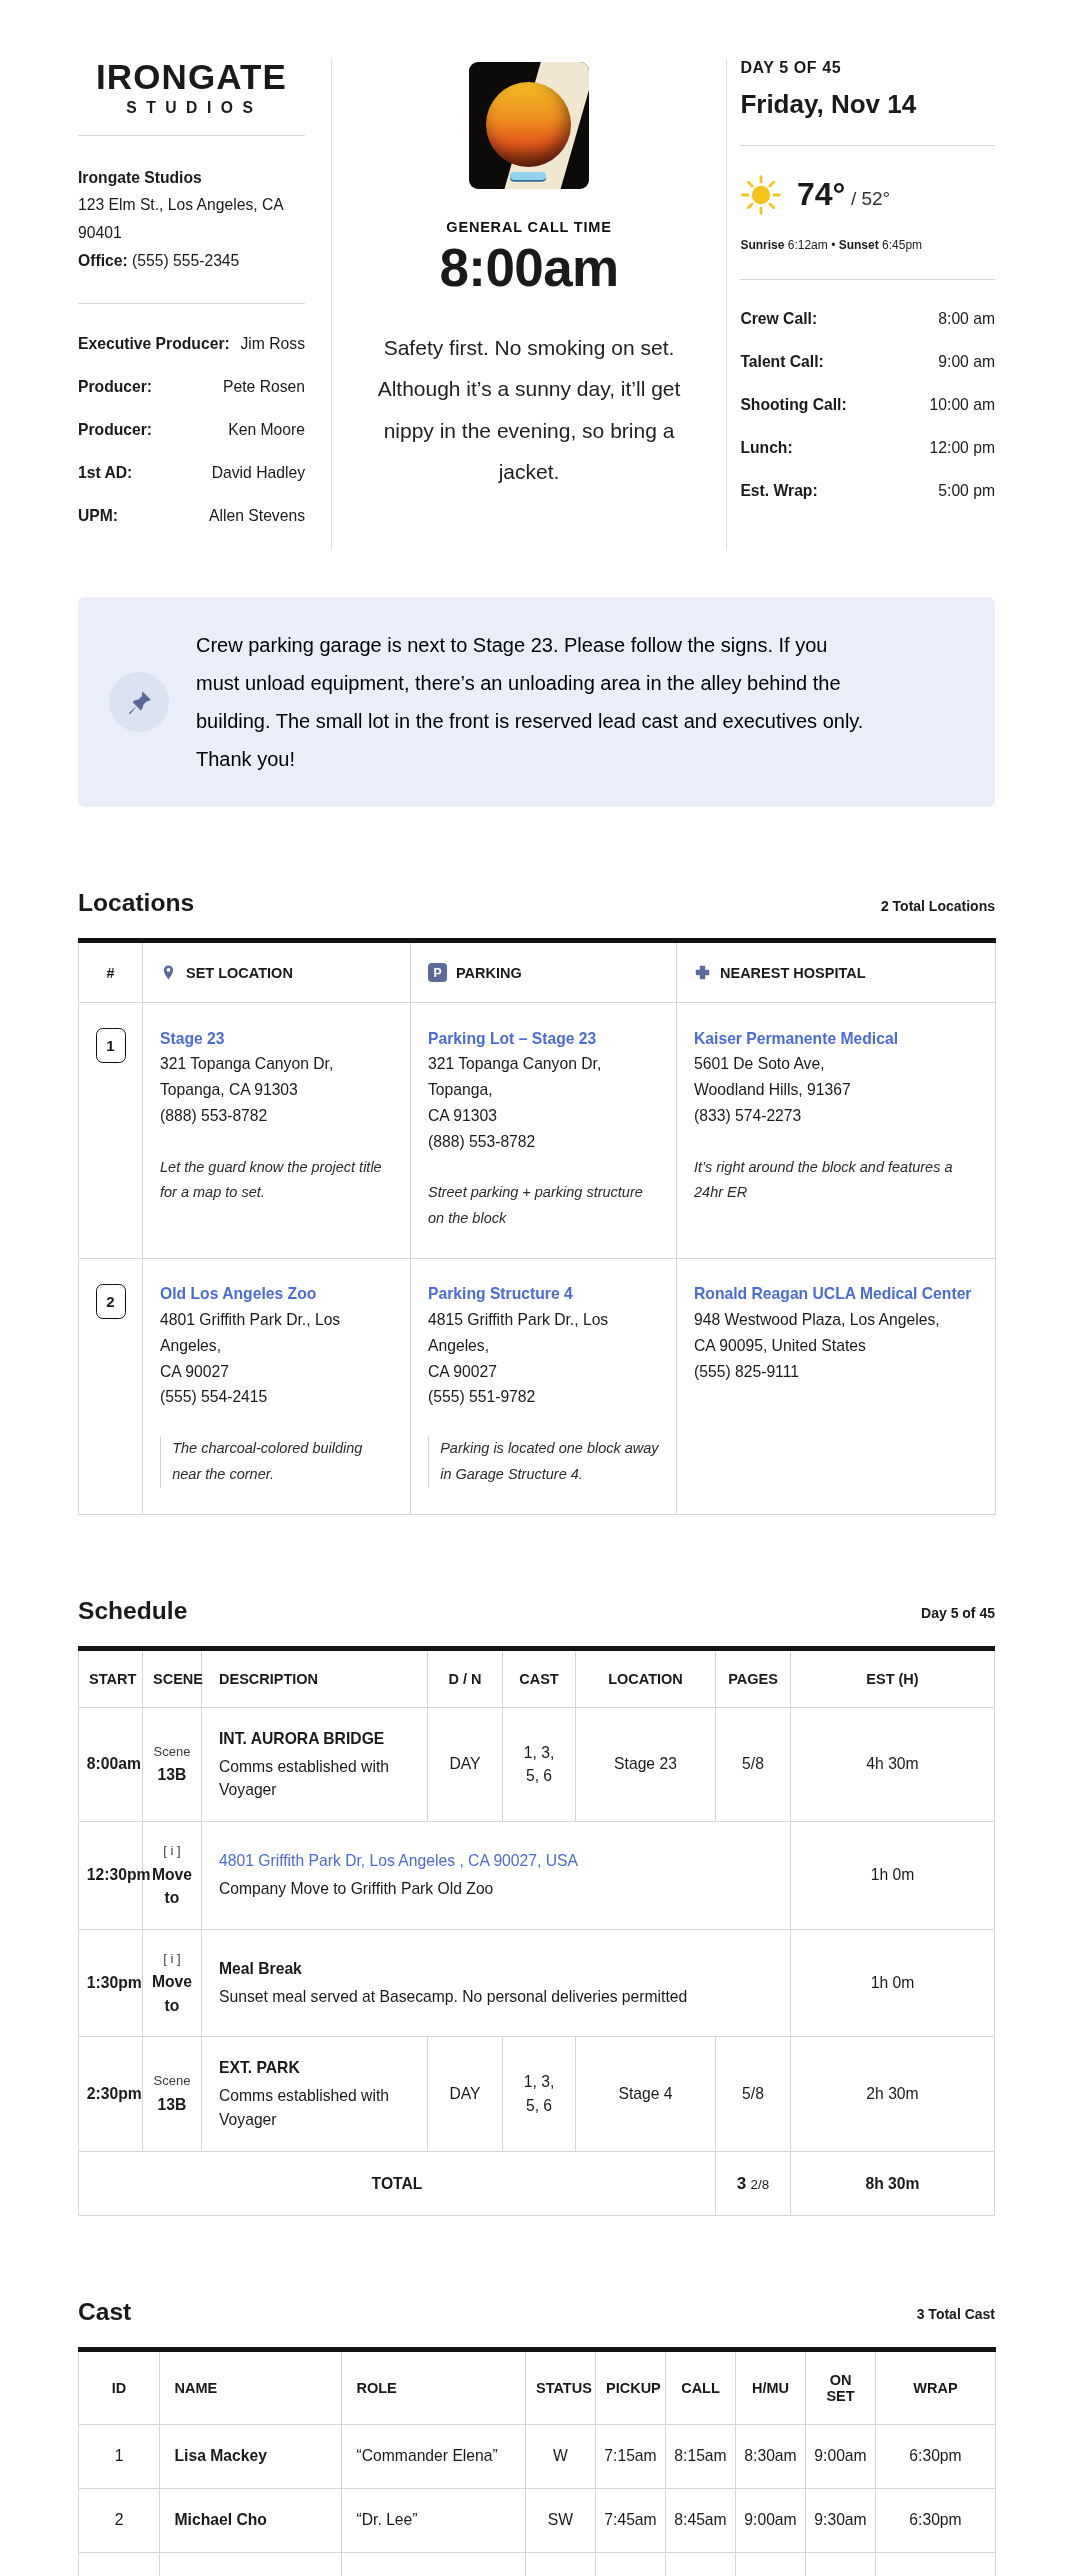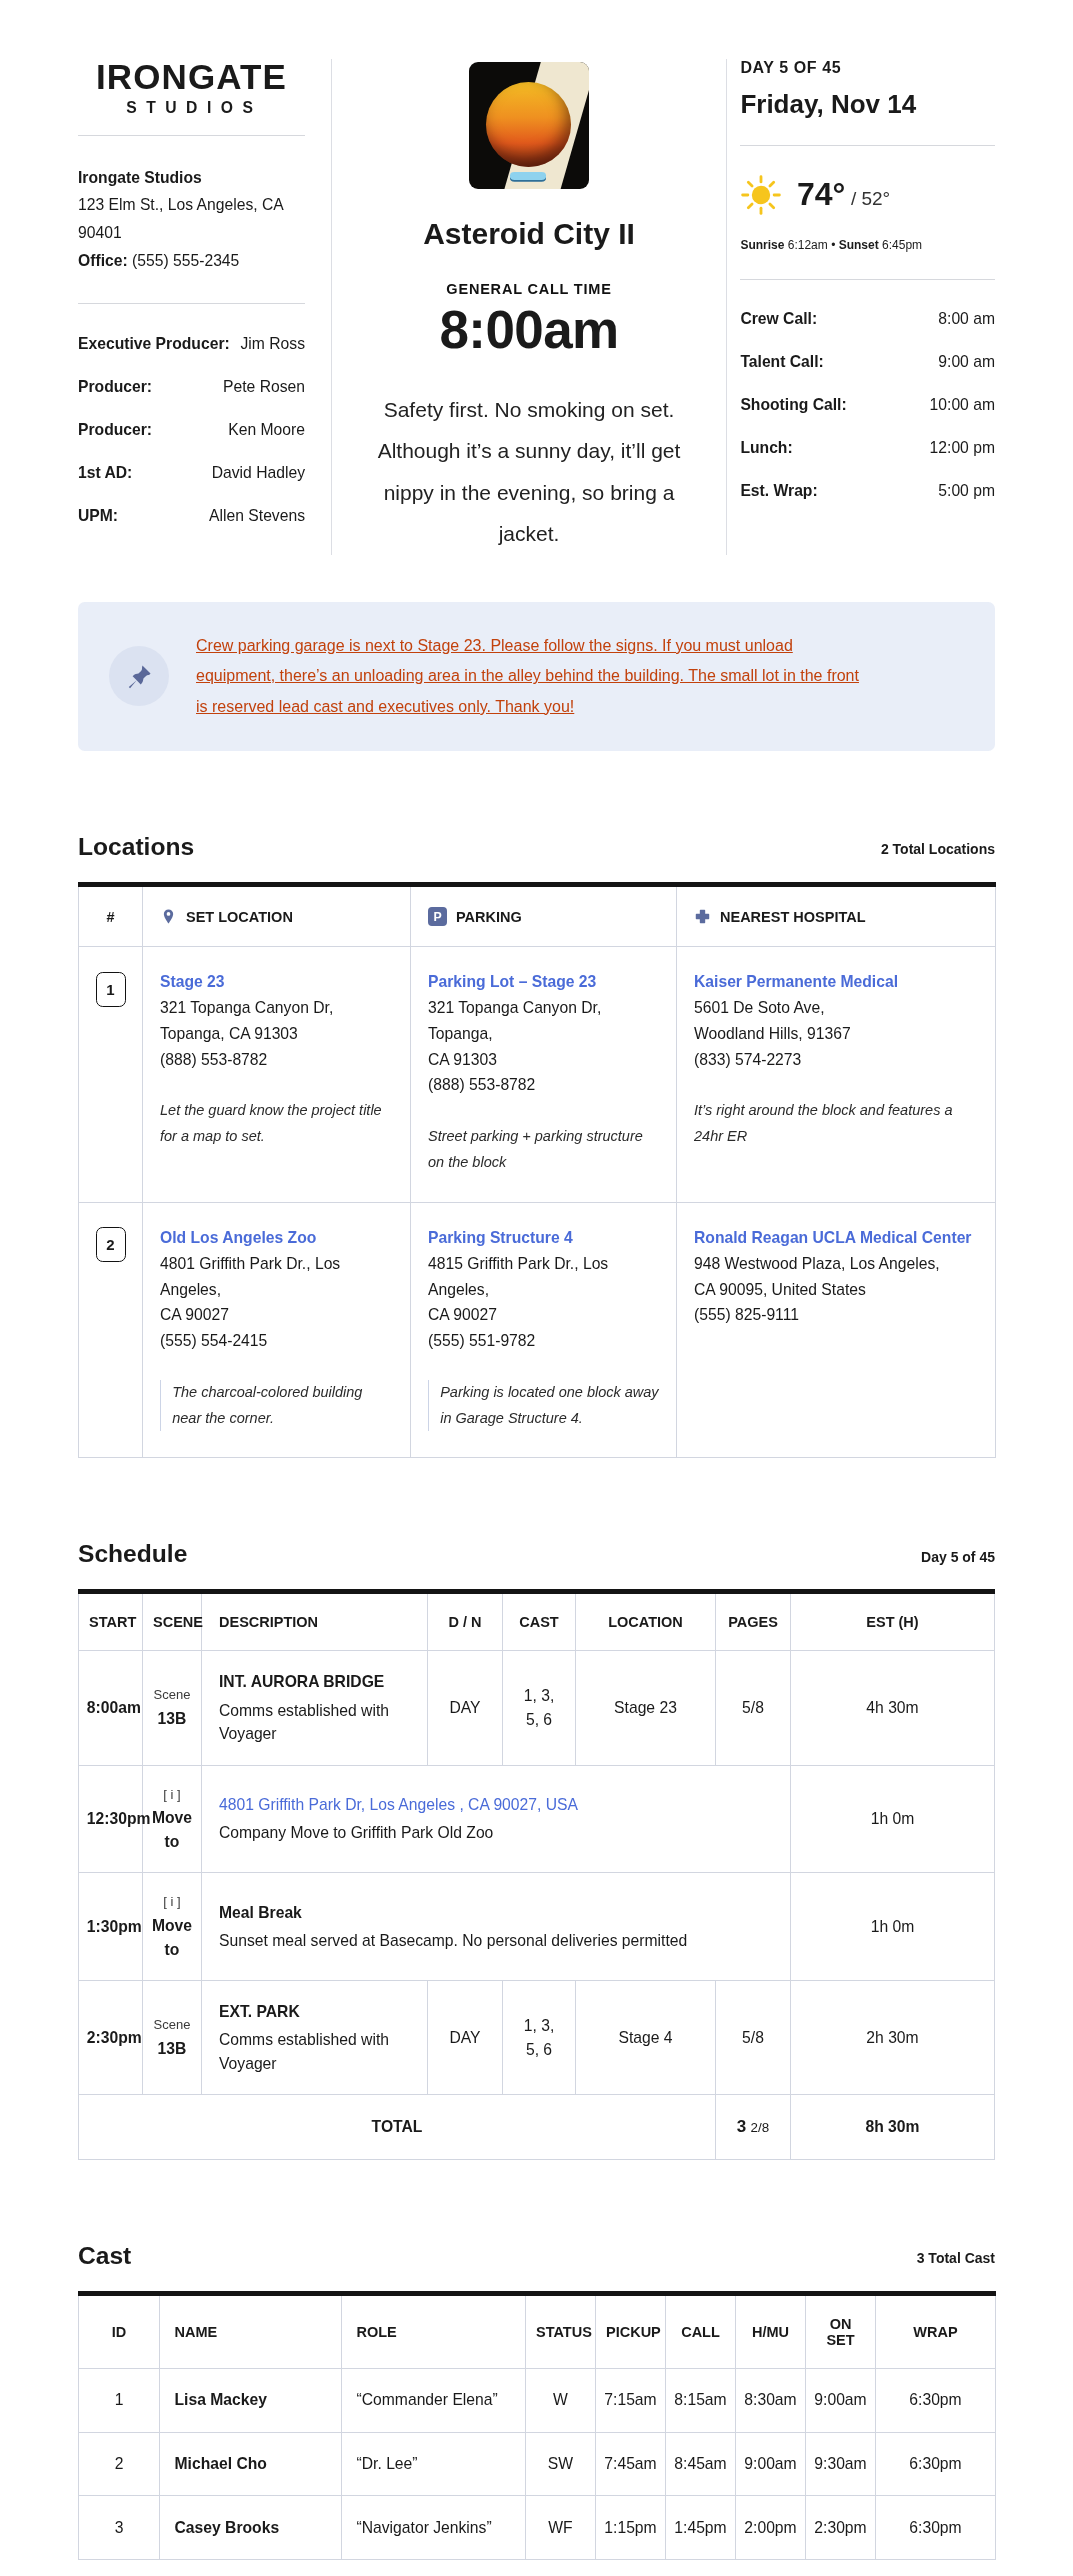--- a/index.html
+++ b/index.html
@@ -50,21 +50,21 @@
   .t-high { font-size:32px; font-weight:800; }
   .t-low { font-size:19px; font-weight:400; color:#333; }
   .sunline { margin-top:22.4px; font-size:12px; color:#1c1c1c; }
   .sunline b { font-weight:700; }
 
   
   .notice { margin-top:47px; background:#e9eef8; border-radius:6.7px; padding:29px 31px;
             display:flex; align-items:center; gap:27px; }
   .notice .pin-circle { width:60px; height:60px; border-radius:50%; background:#dbe2f1; flex:0 0 auto;
                         display:flex; align-items:center; justify-content:center; }
-  .notice .txt { font-size:16px; line-height:1.9; color:#c2410c; max-width:676px;text-decoration:underline; }
+  .notice .txt { font-size:20px; line-height:1.9; color:#000000; max-width:676px; }
 
   
   .sec-head { display:flex; justify-content:space-between; align-items:flex-end; margin:84px 0 22.4px; }
   .sec-title { font-size:24.6px; font-weight:800; line-height:1; }
   .sec-total { font-size:14px; font-weight:700; padding-bottom:2.2px; }
 
   table.tbl { width:100%; border-collapse:collapse; border-top:5px solid #141414; table-layout:fixed; }
   table.tbl th { font-size:14.5px; font-weight:700; padding:20px 10px; border:0.6px solid #d2d6e0; border-top:none; background:#fff; }
   table.tbl td { border:0.6px solid #d2d6e0; font-size:15.7px; }
   .th-flex { display:flex; align-items:center; gap:9px; }
@@ -144,21 +144,20 @@
     </div>
 
     <div class="h-div"></div>
 
     <div class="h-center">
       <div class="poster">
         <div class="stripe"></div>
         <div class="planet"></div>
         <div class="ship"></div>
       </div>
-      <div class="m-title">Asteroid City II</div>
       <div class="gct-label">GENERAL CALL TIME</div>
       <div class="gct-time">8:00am</div>
       <div class="safety">Safety first. No smoking on set. Although it’s a sunny day, it’ll get nippy in the evening, so bring a jacket.</div>
     </div>
 
     <div class="h-div"></div>
 
     <div class="h-right">
       <div class="day-counter">DAY 5 OF 45</div>
       <div class="h-date">Friday, Nov 14</div>

